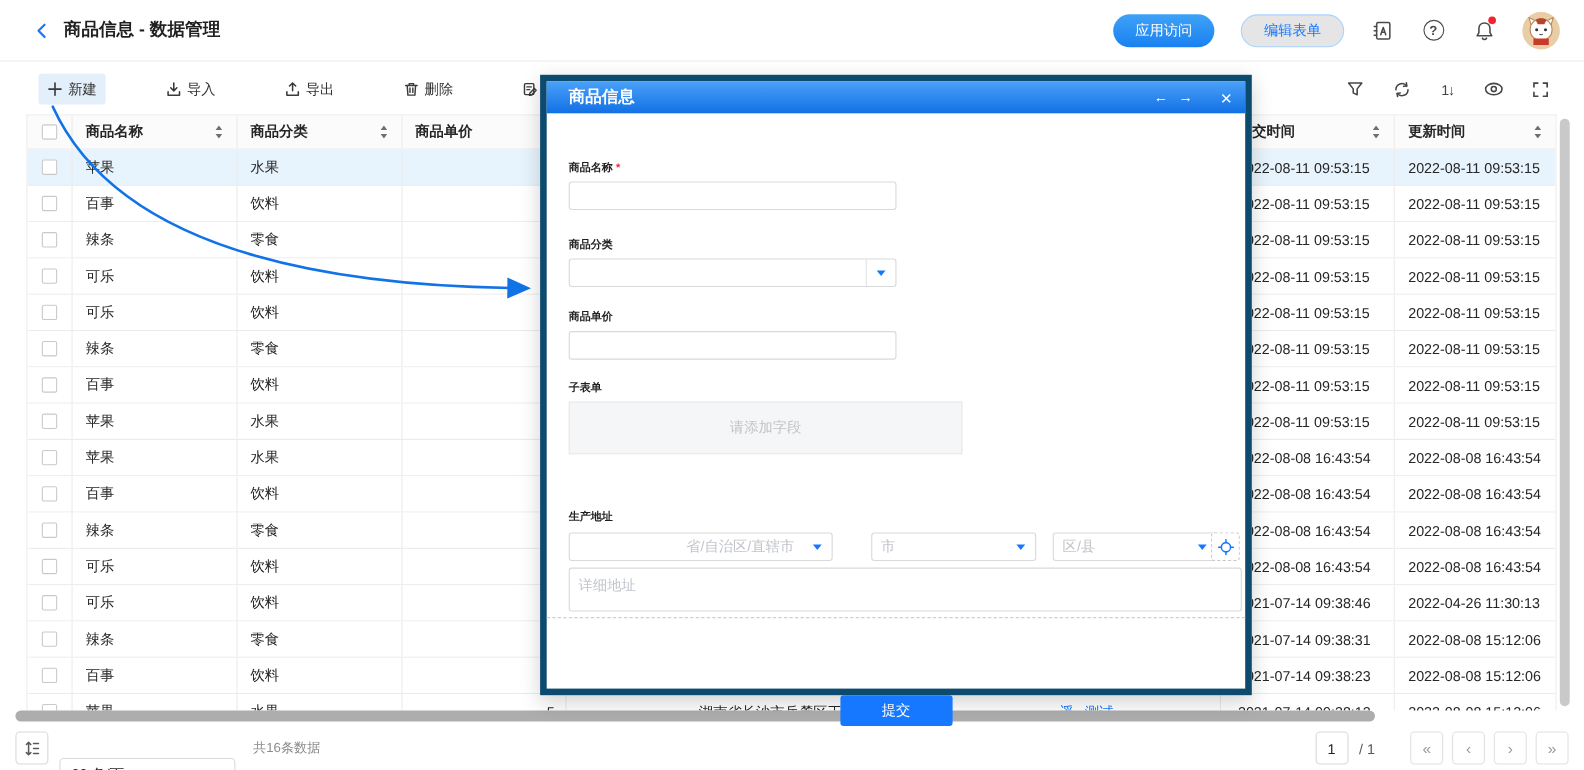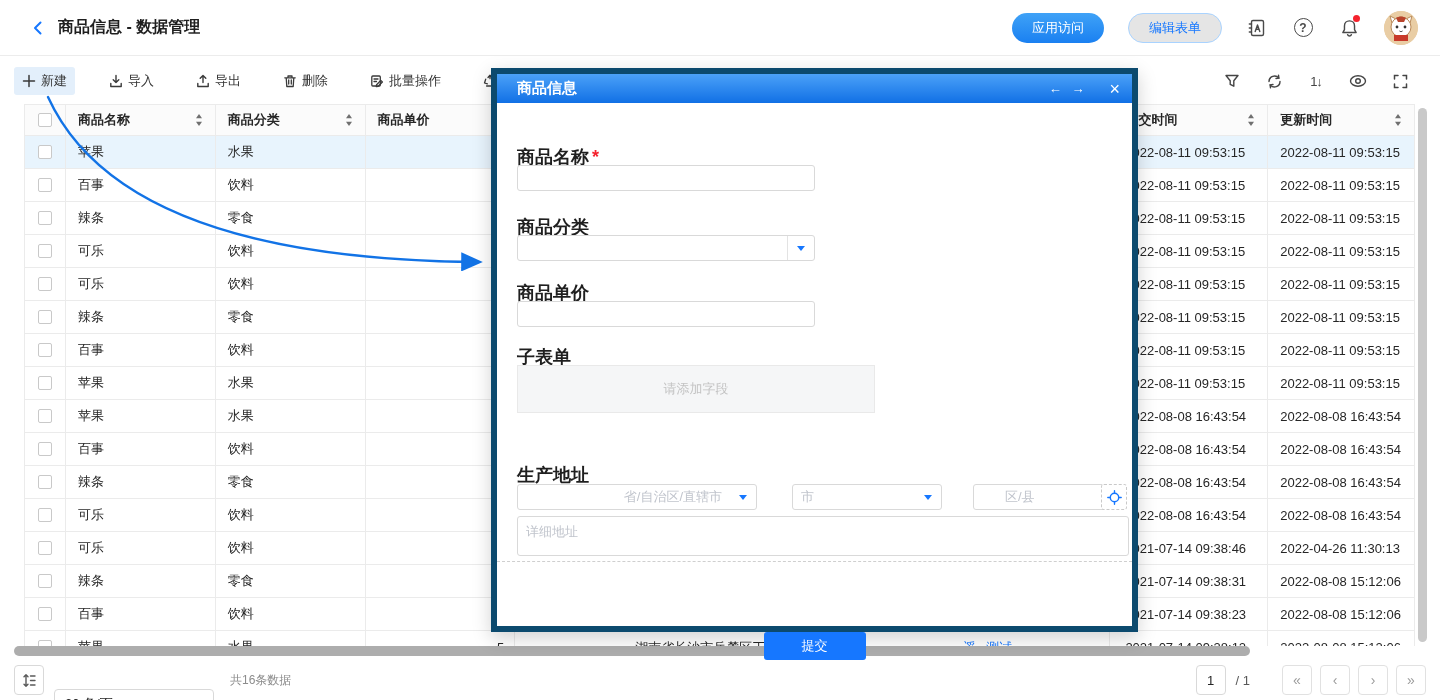--- a/index.html
+++ b/index.html
@@ -15,21 +15,21 @@
   .pill { height:30px; border-radius:16px; display:flex; align-items:center; justify-content:center; font-size:13px; padding:0 20px; cursor:pointer; }
   .pill-primary { background:linear-gradient(180deg,#3fa2f7,#1a80f1); color:#fff; border:none; }
   .pill-ghost { background:#e5e5e5; color:#1677ff; border:1px solid #a9d3ff; }
   .top-icon { width:22px; height:22px; display:flex; align-items:center; justify-content:center; color:#4a4a4a; cursor:pointer; position:relative; }
   .help-circle { width:19px; height:19px; border:1.6px solid #4a4a4a; border-radius:50%; font-size:12px; font-weight:bold; color:#4a4a4a; display:flex; align-items:center; justify-content:center; }
   .bell-dot { position:absolute; top:-2px; right:0; width:7px; height:7px; border-radius:50%; background:#f5222d; }
   .avatar { width:34px; height:34px; border-radius:50%; background:#e9cda4; overflow:hidden; display:flex; align-items:center; justify-content:center; cursor:pointer; }
 
   
   .toolbar { position:absolute; top:60px; left:0; width:1440px; height:42px; display:flex; align-items:center; padding:0 14px; z-index:1; }
-  .tool-item { display:flex; align-items:center; gap:5px; font-size:13px; color:#333; margin-right:26px; cursor:pointer; padding:5px 8px; border-radius:3px; }
+  .tool-item { display:flex; align-items:center; gap:5px; font-size:13px; color:#333; margin-right:26px; cursor:pointer; padding:5px 8px; border-radius:3px;margin-left:21px; }
   .tool-item.active { background:#e3effb; }
   .toolbar-right { margin-left:auto; display:flex; align-items:center; gap:22px; padding-right:16px; }
   .tb-icon { color:#454545; cursor:pointer; display:flex; align-items:center; justify-content:center; width:20px; height:20px; }
   .sort-text { font-size:13px; color:#454545; letter-spacing:-1px; }
 
   
   .table-wrap { position:absolute; left:24px; top:104px; width:1391px; height:542px; overflow:hidden; border:1px solid #ebebeb; border-bottom:none; z-index:1; }
   .tr { display:flex; height:33px; border-bottom:1px solid #ebebeb; background:#fff; }
   .tr.head { height:31px; background:#fbfbfb; font-weight:bold; }
   .tr.hl { background:#e8f4fd; }
@@ -59,21 +59,21 @@
   .arrow-layer { position:absolute; left:0; top:60px; width:520px; height:240px; z-index:3; pointer-events:none; }
 
   
   .modal { position:absolute; left:491px; top:68px; width:647px; height:564px; background:#fff; border:6px solid #0c4a6e; box-shadow:0 6px 18px rgba(0,0,0,.18); z-index:5; }
   .modal-head { height:29px; background:linear-gradient(180deg,#4ba1f8,#1170e5); display:flex; align-items:center; padding:0 12px 0 20px; }
   .modal-title { color:#fff; font-size:15px; font-weight:bold; }
   .modal-head-right { margin-left:auto; display:flex; align-items:center; gap:22px; }
   .move-icon { color:#fff; font-size:13px; letter-spacing:3px; cursor:pointer; }
   .close-icon { color:#fff; font-size:18px; line-height:1; cursor:pointer; }
   .modal-body { position:relative; height:534px; }
-  .fld-label { position:absolute; left:20px; font-size:18px; font-weight:bold; color:#1f1f1f; }
+  .fld-label { position:absolute; left:20px; font-size:10px; font-weight:bold; color:#1f1f1f; }
   .req { color:#f5222d; margin-left:3px; }
   .inp { position:absolute; left:20px; height:26px; border:1px solid #d9d9d9; border-radius:3px; background:#fff; font-size:13px; color:#262626; padding:0 8px; outline:none; font-family:inherit; }
   .inp::placeholder { color:#c0c4cc; }
   .sel { position:absolute; height:26px; border:1px solid #d9d9d9; border-radius:3px; background:#fff; display:flex; align-items:center; cursor:pointer; }
   .sel .ph { flex:1; font-size:13px; color:#c0c4cc; padding:0 8px; overflow:hidden; white-space:nowrap; }
   .sel .caret-box { width:26px; height:100%; display:flex; align-items:center; justify-content:center; flex:none; }
   .sel .divider { width:1px; height:100%; background:#e3e3e3; flex:none; }
   .caret-down { width:0; height:0; border-left:4.5px solid transparent; border-right:4.5px solid transparent; border-top:5.5px solid #1677ff; }
   .subform-box { position:absolute; left:20px; width:358px; height:48px; background:#f5f6f7; border:1px solid #e9e9e9; display:flex; align-items:center; justify-content:center; font-size:13px; color:#c3c3c3; }
   .loc-btn { position:absolute; width:26px; height:26px; border:1px dashed #c9c9c9; border-radius:3px; display:flex; align-items:center; justify-content:center; cursor:pointer; background:#fff; }
@@ -498,21 +498,21 @@
         <span class="caret-box">
             <span class="caret-down"></span>
           </span>
       </div>
       <div class="sel" style="top:381px; left:295px; width:150px;">
         <span class="ph">市</span>
         <span class="caret-box">
             <span class="caret-down"></span>
           </span>
       </div>
-      <div class="sel" style="top:381px; left:476px; width:150px;padding-left:23px;">
+      <div class="sel" style="top:381px; left:460px; width:150px;">
         <span class="ph">区/县</span>
         <span class="caret-box">
             <span class="caret-down"></span>
           </span>
       </div>
       <span class="loc-btn" style="top:381px; left:604px;">
         <svg width="15" height="15" viewBox="0 0 15 15" fill="none" stroke="#1677ff" stroke-width="1.4" stroke-linecap="round">
           <circle cx="7.5" cy="7.5" r="4.2"></circle>
             <path d="M7.5 .8v2.4M7.5 11.8v2.4M.8 7.5h2.4M11.8 7.5h2.4"></path>
         </svg>

